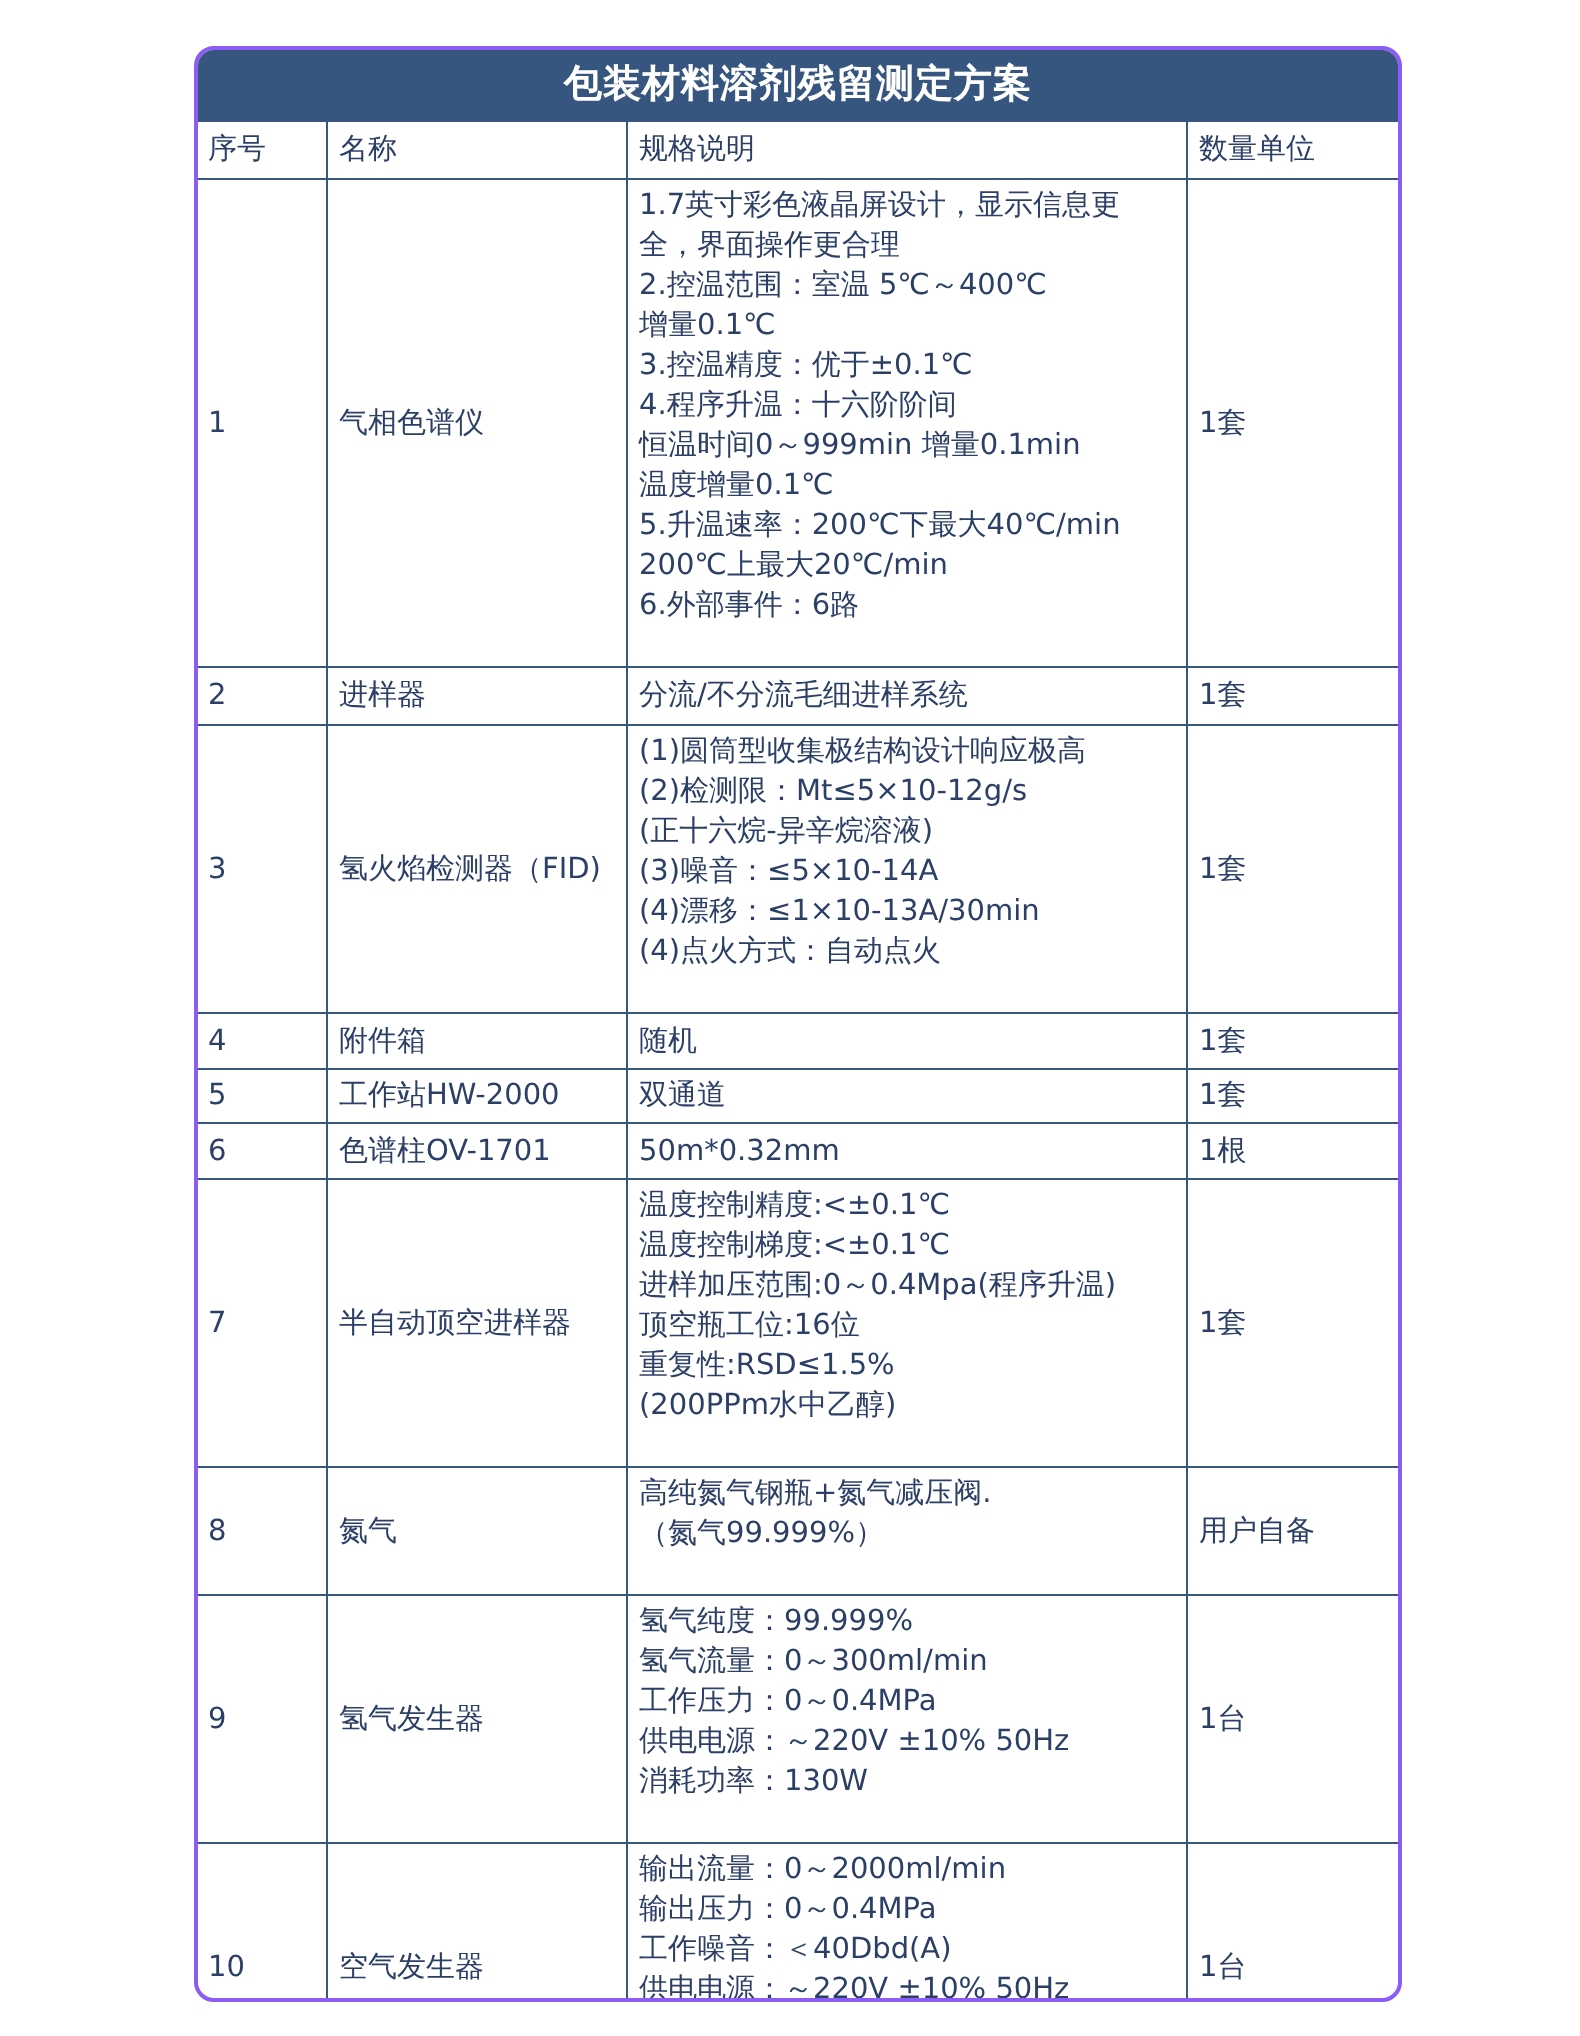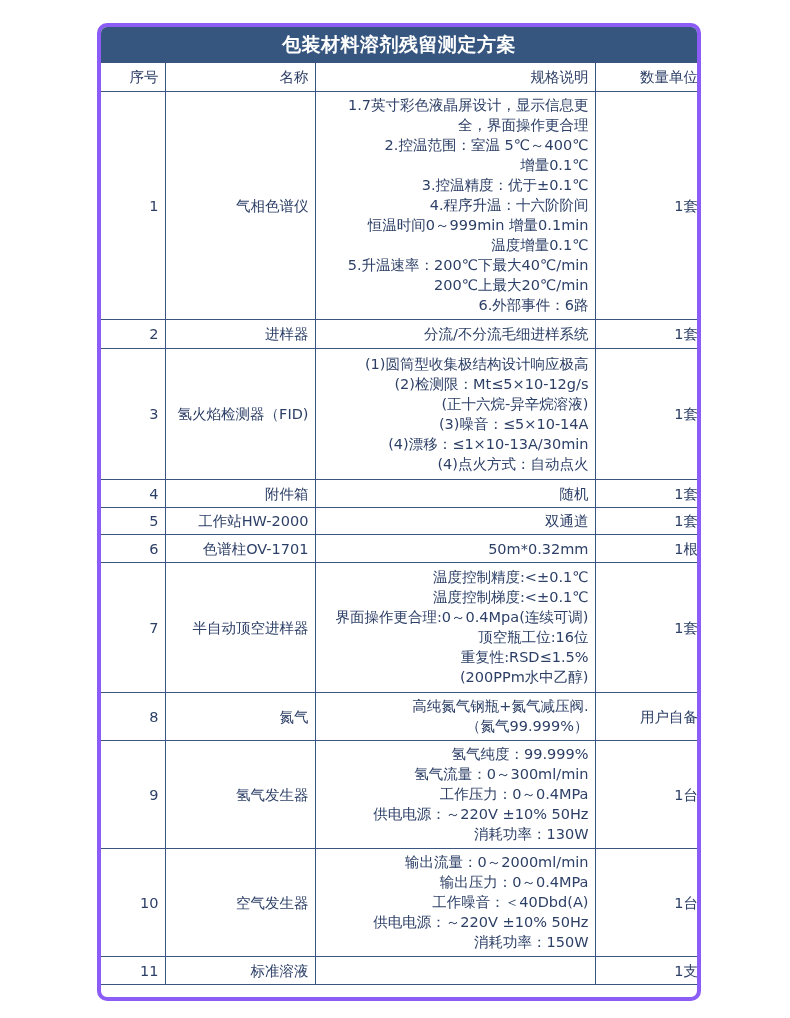--- a/index.html
+++ b/index.html
@@ -1,35 +1,35 @@
 <!DOCTYPE html>
 <html><head>
 <meta charset="utf-8">
 <style>
   html, body { margin:0; padding:0; background:#ffffff; }
   body { width:790px; height:1018px; position:relative; font-family:"DejaVu Sans", "Liberation Sans", sans-serif; }
   .wrap {
     position:absolute; left:97px; top:23px; width:604px; height:978px;
-    border:4px solid #8b5cf6; border-radius:10px; overflow:hidden; box-sizing:border-box;
+    border:2px solid #8b5cf6; border-radius:10px; overflow:hidden; box-sizing:border-box;
   }
   .title {
     height:35px; background:#36567f; color:#ffffff; text-align:center;
     font-size:19px; font-weight:bold; line-height:35px; letter-spacing:0.5px;
   }
   table { border-collapse:collapse; width:604px; table-layout:fixed; margin-left:-1px; }
   td, th {
     border:1px solid #3a5680; color:#2c3f66; font-size:14.5px; font-weight:normal;
-    padding:0 6px; vertical-align:middle; line-height:20px; text-align:right;
+    padding:0 6px; vertical-align:middle; line-height:20px; text-align:left;
   }
   tr > *:first-child { border-left:none; }
   tr > *:last-child { border-right:none; }
   th { height:28px; }
-  td.num, th.num { text-align:right; }
+  td.num, th.num { text-align:left; }
   .spec-line { display:block; white-space:nowrap; }
-  .spec { padding-top:3px; padding-bottom:4px; }
+  .spec { padding-top:3px; padding-bottom:20px; }
 </style>
 </head>
 <body>
 
 <div class="wrap">
   <div class="title">包装材料溶剂残留测定方案</div>
   <table>
     <colgroup>
       <col style="width:65px">
         <col style="width:150px">
@@ -107,21 +107,21 @@
             <span class="spec-line">50m*0.32mm</span>
           </td>
           <td>1根</td>
         </tr>
         <tr style="height: 130px;">
           <td class="num">7</td>
           <td>半自动顶空进样器</td>
           <td class="spec">
             <span class="spec-line">温度控制精度:&lt;±0.1℃</span>
             <span class="spec-line">温度控制梯度:&lt;±0.1℃</span>
-            <span class="spec-line">界面操作更合理:0～0.4Mpa(连续可调)</span>
+            <span class="spec-line">进样加压范围:0～0.4Mpa(程序升温)</span>
             <span class="spec-line">顶空瓶工位:16位</span>
             <span class="spec-line">重复性:RSD≤1.5%</span>
             <span class="spec-line">(200PPm水中乙醇)</span>
           </td>
           <td>1套</td>
         </tr>
         <tr style="height: 46px;">
           <td class="num">8</td>
           <td>氮气</td>
           <td class="spec">

